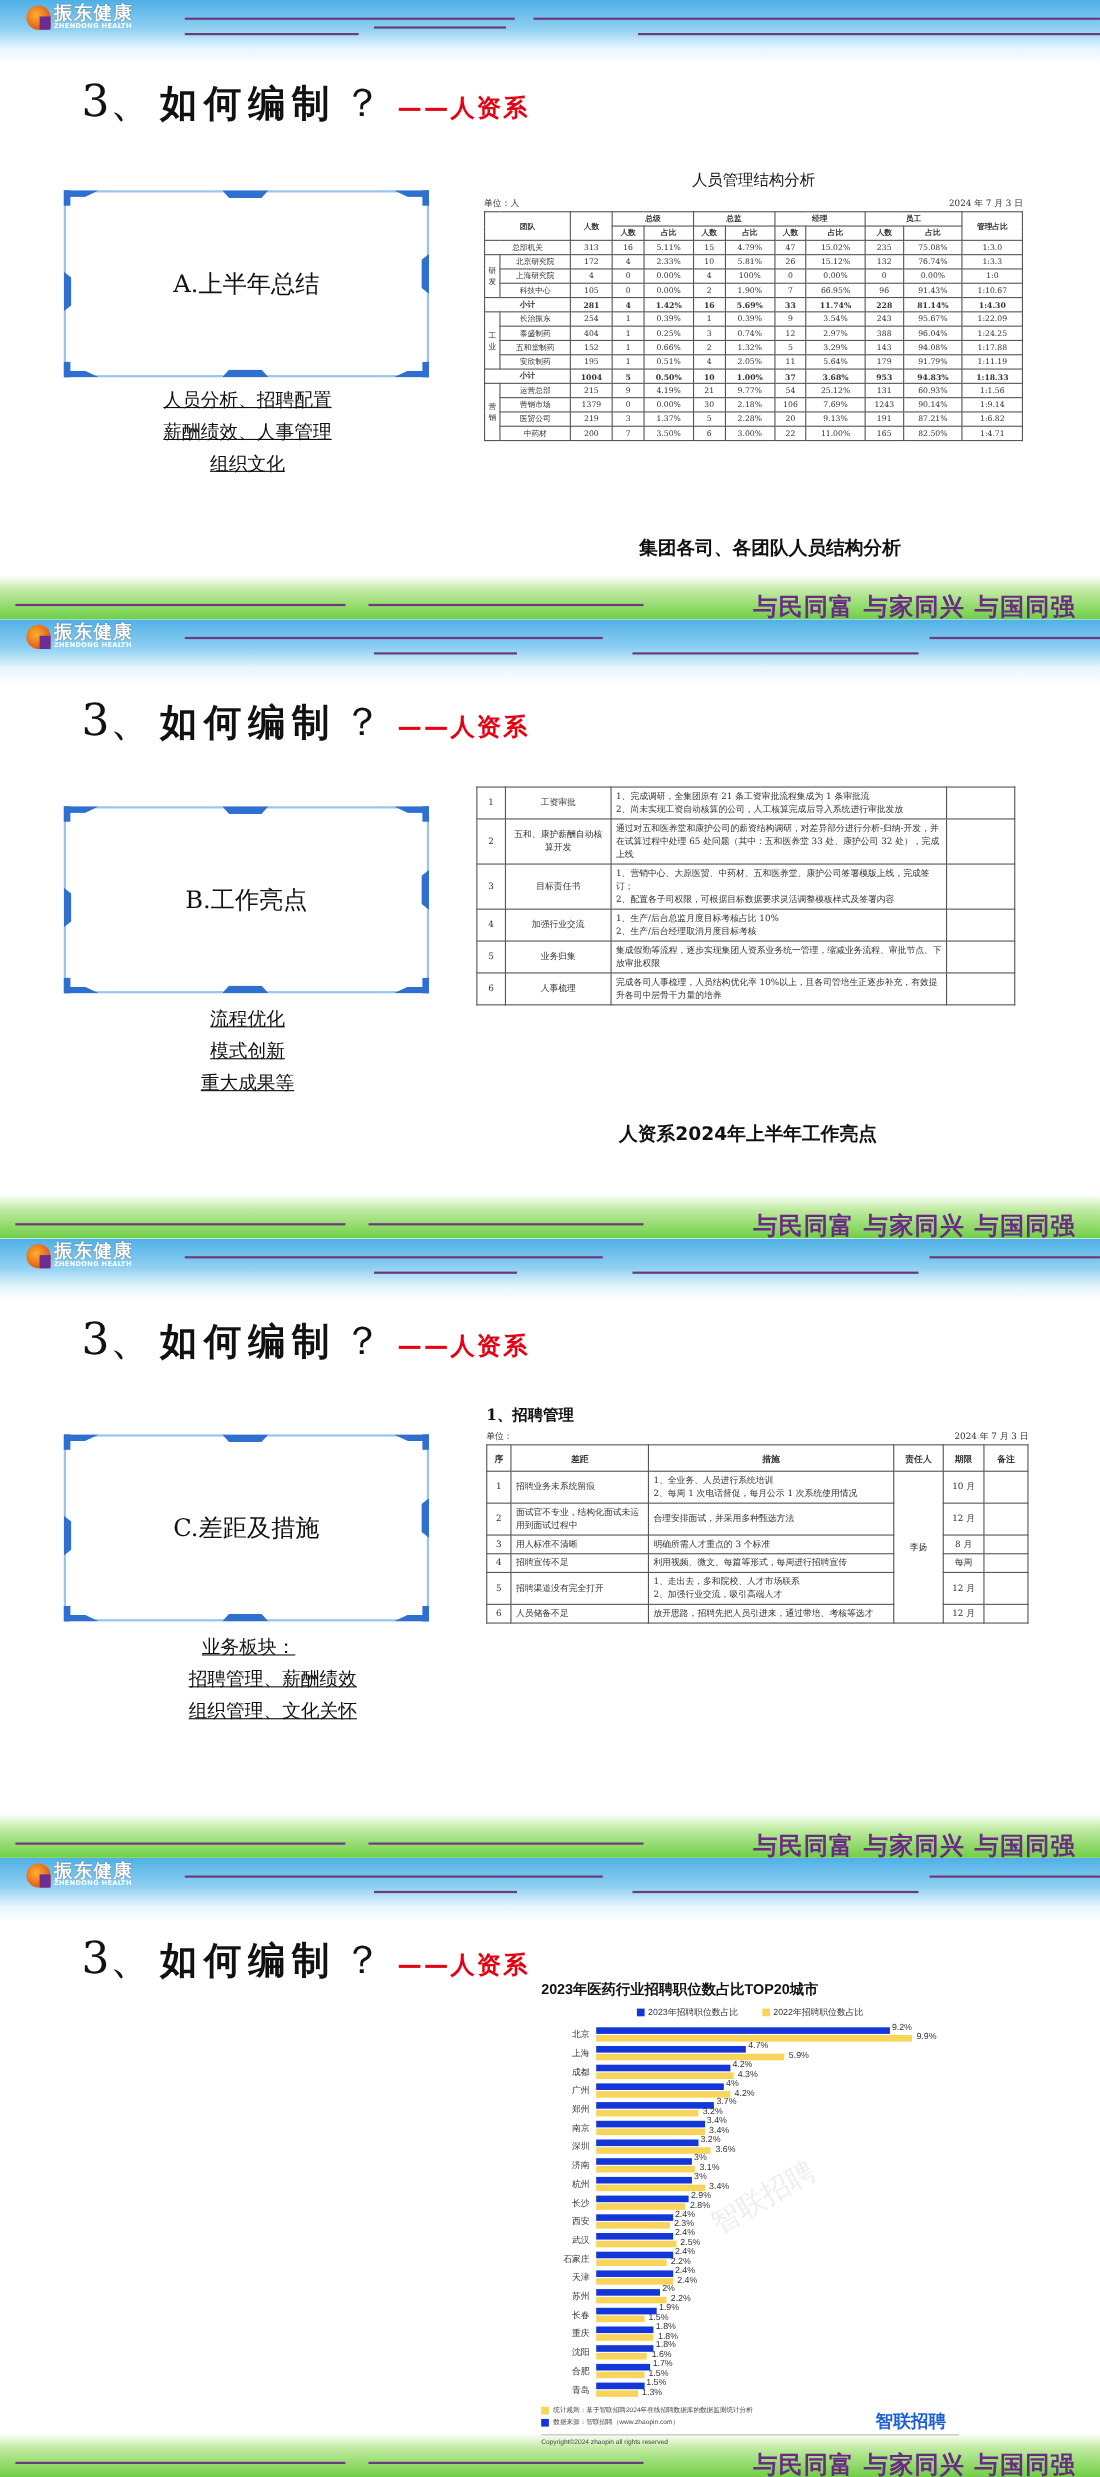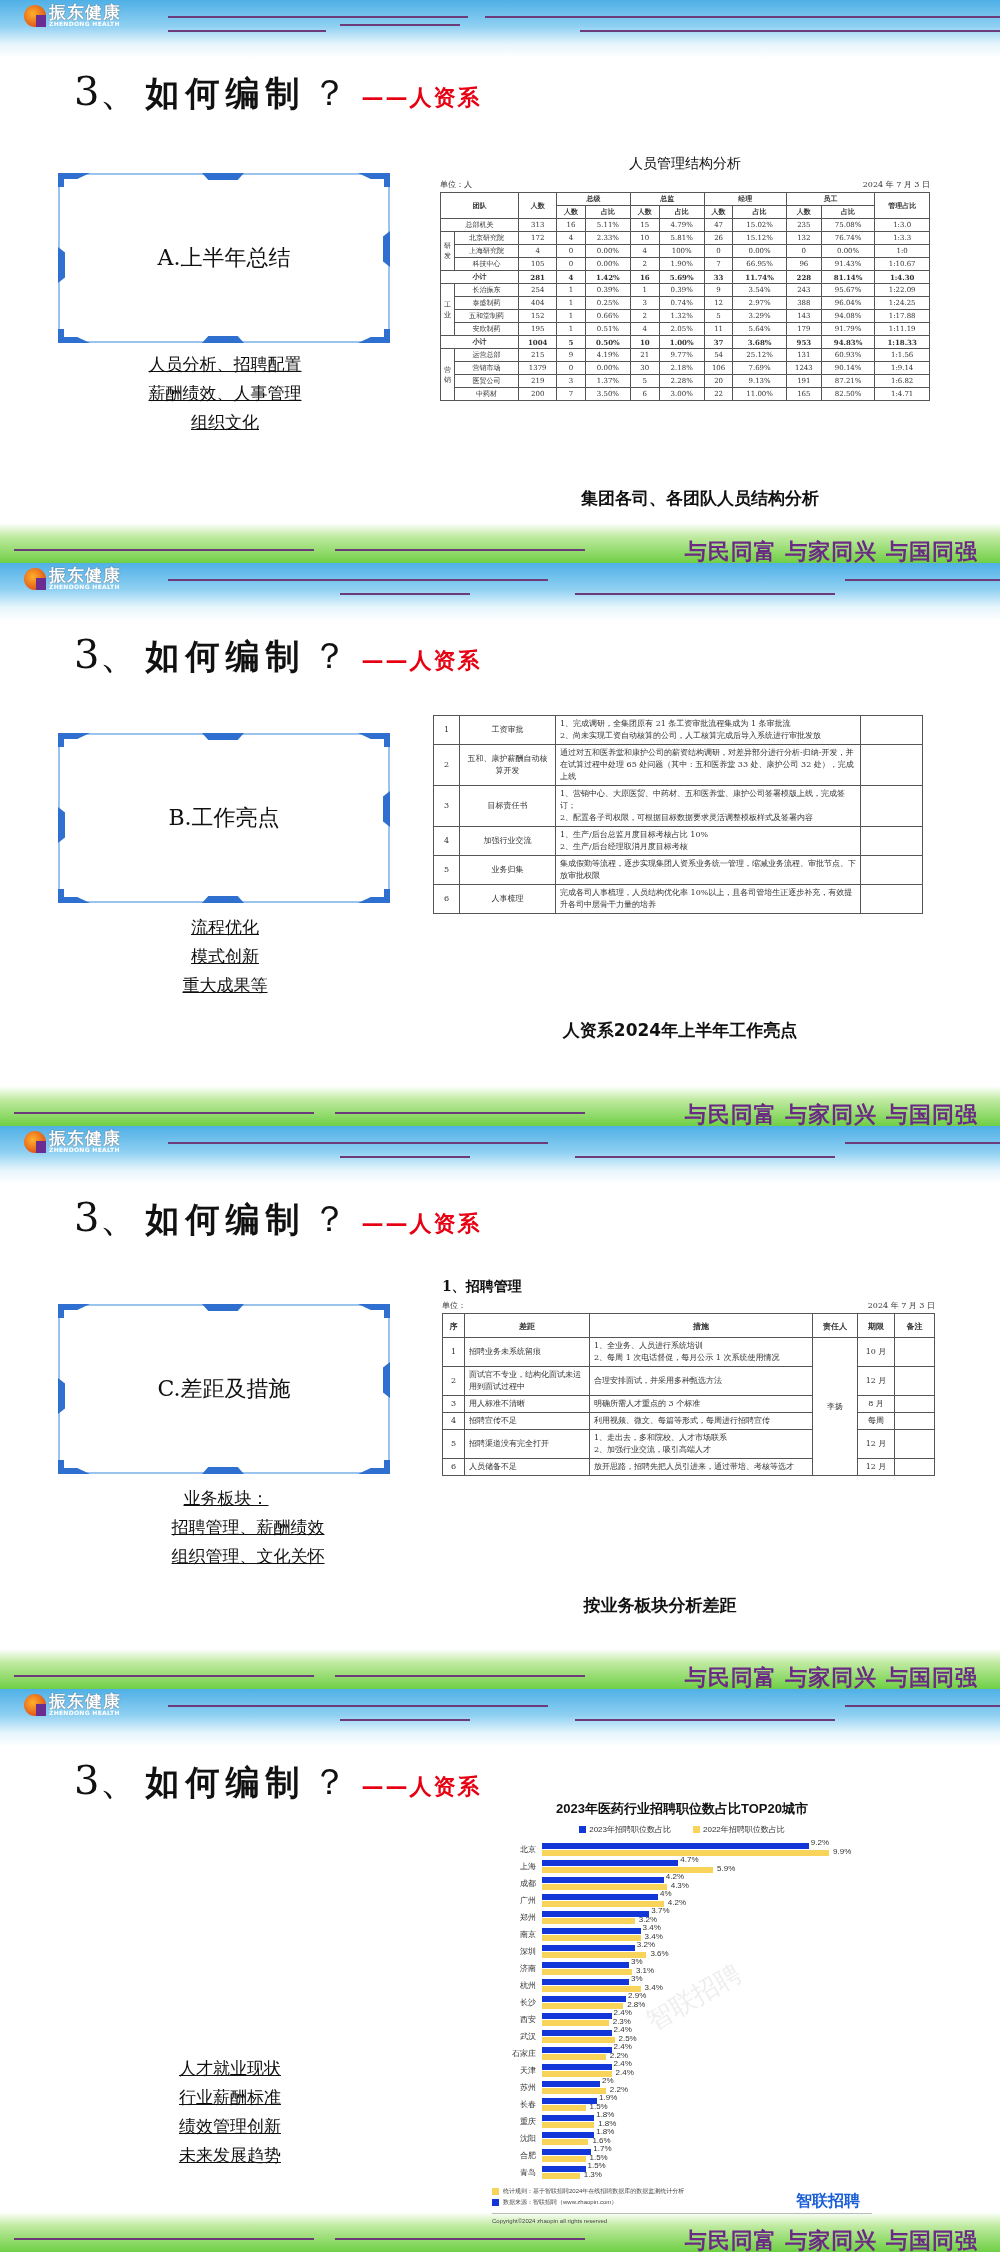--- a/index.html
+++ b/index.html
@@ -48,21 +48,21 @@
   td, th { border: 1px solid #555; text-align: center; font-weight: normal; }
   .t1 td, .t1 th { font-size: 7px; height: 13px; padding: 0 1px; }
   .t1 th { font-weight: bold; }
   .t1 .bold td { font-weight: bold; }
   .t2 td { font-size: 8px; padding: 2px 4px; line-height: 12px; }
   .t2 td.l { text-align: left; }
   .t3 td, .t3 th { font-size: 8px; padding: 2px 4px; line-height: 12px; }
   .t3 th { font-weight: bold; height: 24px; }
   .t3 td.l { text-align: left; }
   .chart { position: absolute; left: 492px; top: 1800px; width: 380px; font-family: "Liberation Sans", sans-serif; }
-  .chart-title { font-size: 13px; font-weight: bold; text-align: center; margin-bottom: 6px; color: #111; }
+  .chart-title { font-size: 13px; font-weight: bold; text-align: left; margin-bottom: 6px; color: #111; }
   .legend { display: flex; justify-content: center; gap: 22px; font-size: 8px; color: #333; margin-bottom: 6px; }
   .legend span.sw { display: inline-block; width: 7px; height: 7px; margin-right: 3px; vertical-align: middle; }
   .bar-row { display: flex; align-items: center; height: 17px; }
   .bar-row .city { width: 50px; font-size: 8px; text-align: right; padding-right: 6px; color: #333; }
   .bar-area { position: relative; flex: 1; height: 15px; }
   .bar { position: absolute; left: 0; height: 6px; }
   .bar.b23 { top: 1px; background: #1236d8; }
   .bar.b22 { top: 8px; background: #f8d45a; }
   .bar-lbl { position: absolute; font-size: 8px; color: #333; white-space: nowrap; }
   .chart-foot { margin-top: 6px; font-size: 6px; color: #444; border-bottom: 1px solid #bbb; padding-bottom: 4px; position: relative; }
@@ -554,21 +554,20 @@
       <td>6</td>
       <td class="l">人员储备不足</td>
       <td class="l" style="white-space:pre-line">放开思路，招聘先把人员引进来，通过带培、考核等选才</td>
 
       <td>12 月</td>
       <td></td>
           </tr>
         </tbody>
     </table>
   </div>
-  <div class="caption" style="left:460px;top:468px;width:400px;">按业务板块分析差距</div>
   <div class="bottom-banner">
     <div class="scroll-line" style="left:14px;top:26px;width:300px;"></div>
     <div class="scroll-line" style="left:335px;top:26px;width:250px;"></div>
     <span class="motto">与民同富 与家同兴 与国同强</span>
   </div>
 </div>
 
 <div class="slide" style="height:563px;">
   <div class="top-banner">
     <div class="logo">
@@ -582,26 +581,20 @@
     <div class="scroll-line" style="left:340px;top:30px;width:130px;"></div>
     <div class="scroll-line" style="left:575px;top:30px;width:260px;"></div>
     <div class="scroll-line" style="left:845px;top:16px;width:155px;"></div>
   </div>
   <div class="slide-title">
     <span class="num">3、</span>
     <span class="main">如何编制</span>
     <span class="q">？</span>
     <span class="sub">——人资系</span>
   </div>
-  <div class="bullets" style="left:160px;top:365px;width:140px;">
-    <div>人才就业现状</div>
-    <div>行业薪酬标准</div>
-    <div>绩效管理创新</div>
-    <div>未来发展趋势</div>
-  </div>
   <div class="bottom-banner">
     <div class="scroll-line" style="left:14px;top:26px;width:300px;"></div>
     <div class="scroll-line" style="left:335px;top:26px;width:250px;"></div>
     <span class="motto">与民同富 与家同兴 与国同强</span>
   </div>
 </div>
 
 <div class="chart">
   <div class="watermark">智联招聘</div>
   <div class="chart-title">2023年医药行业招聘职位数占比TOP20城市</div>

